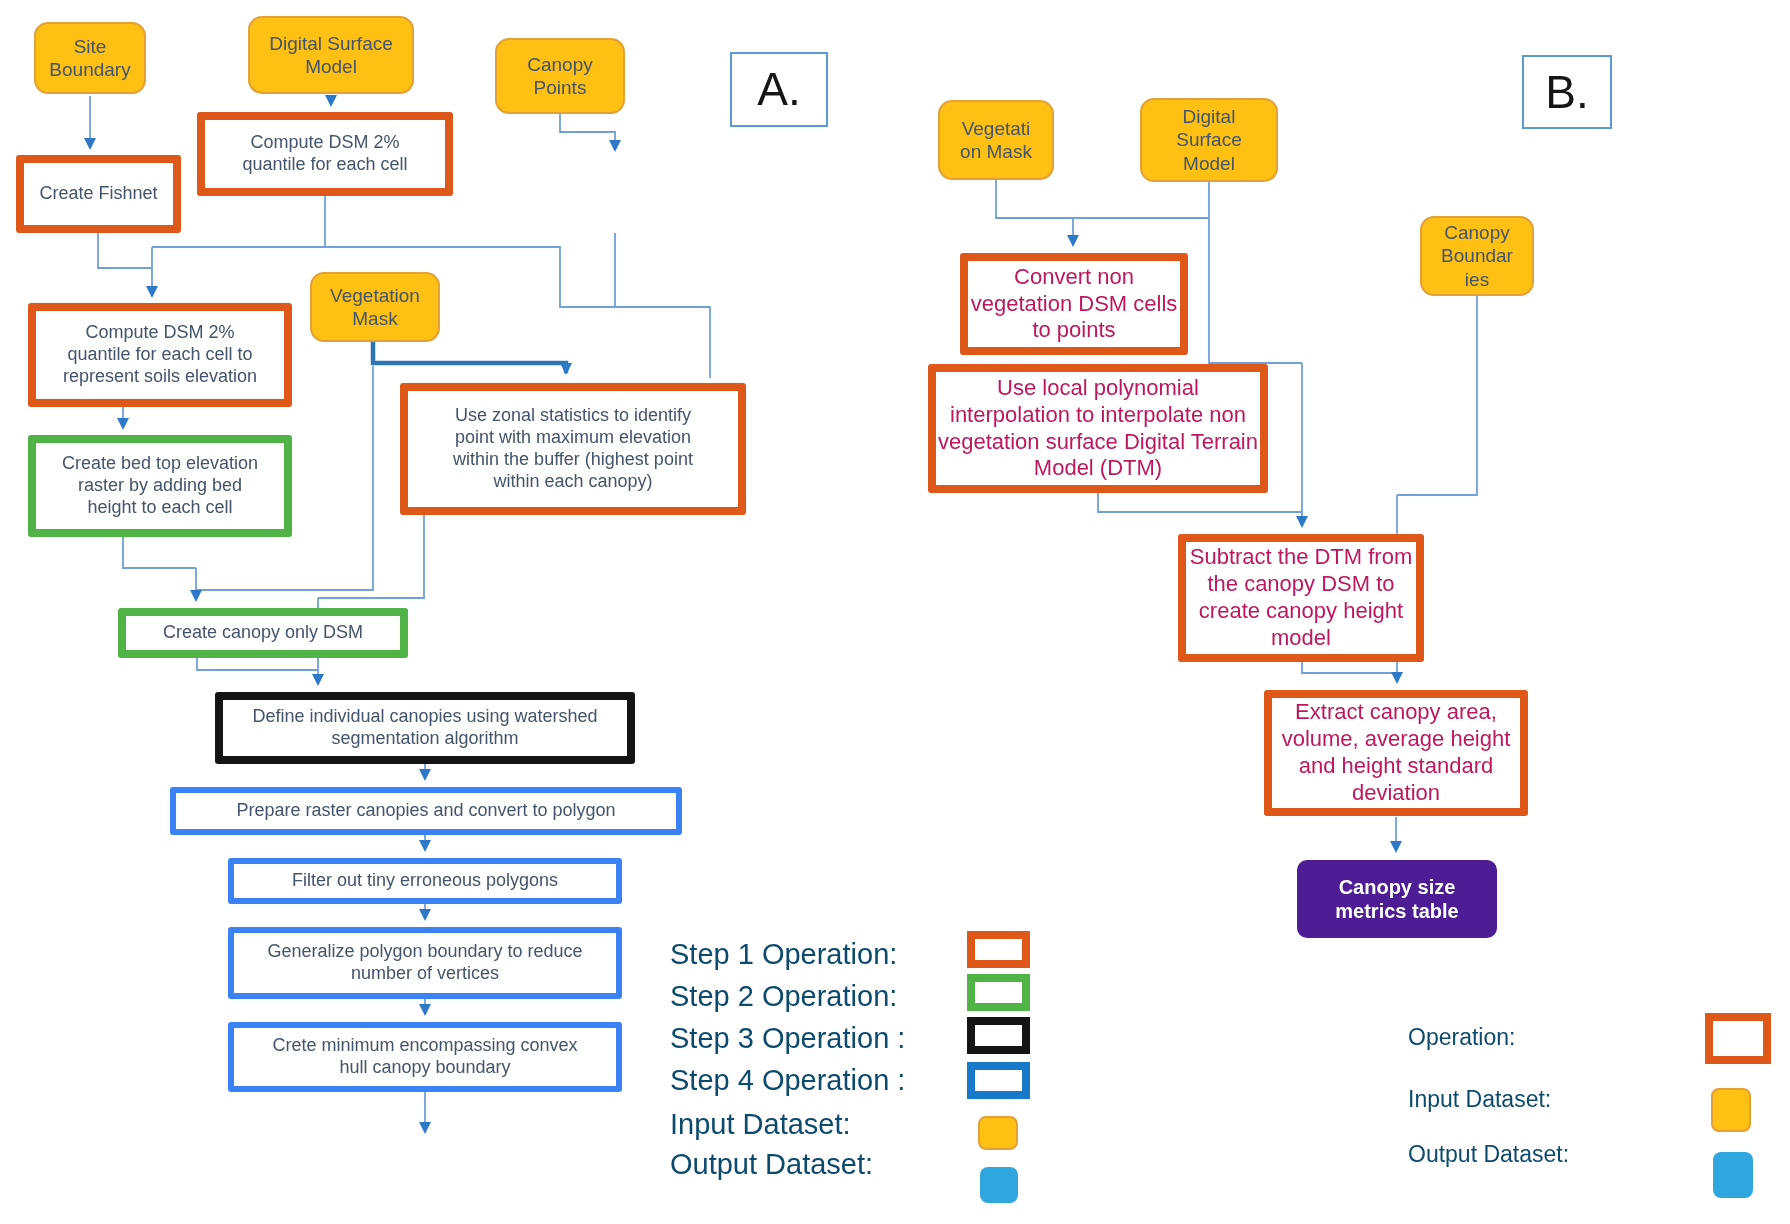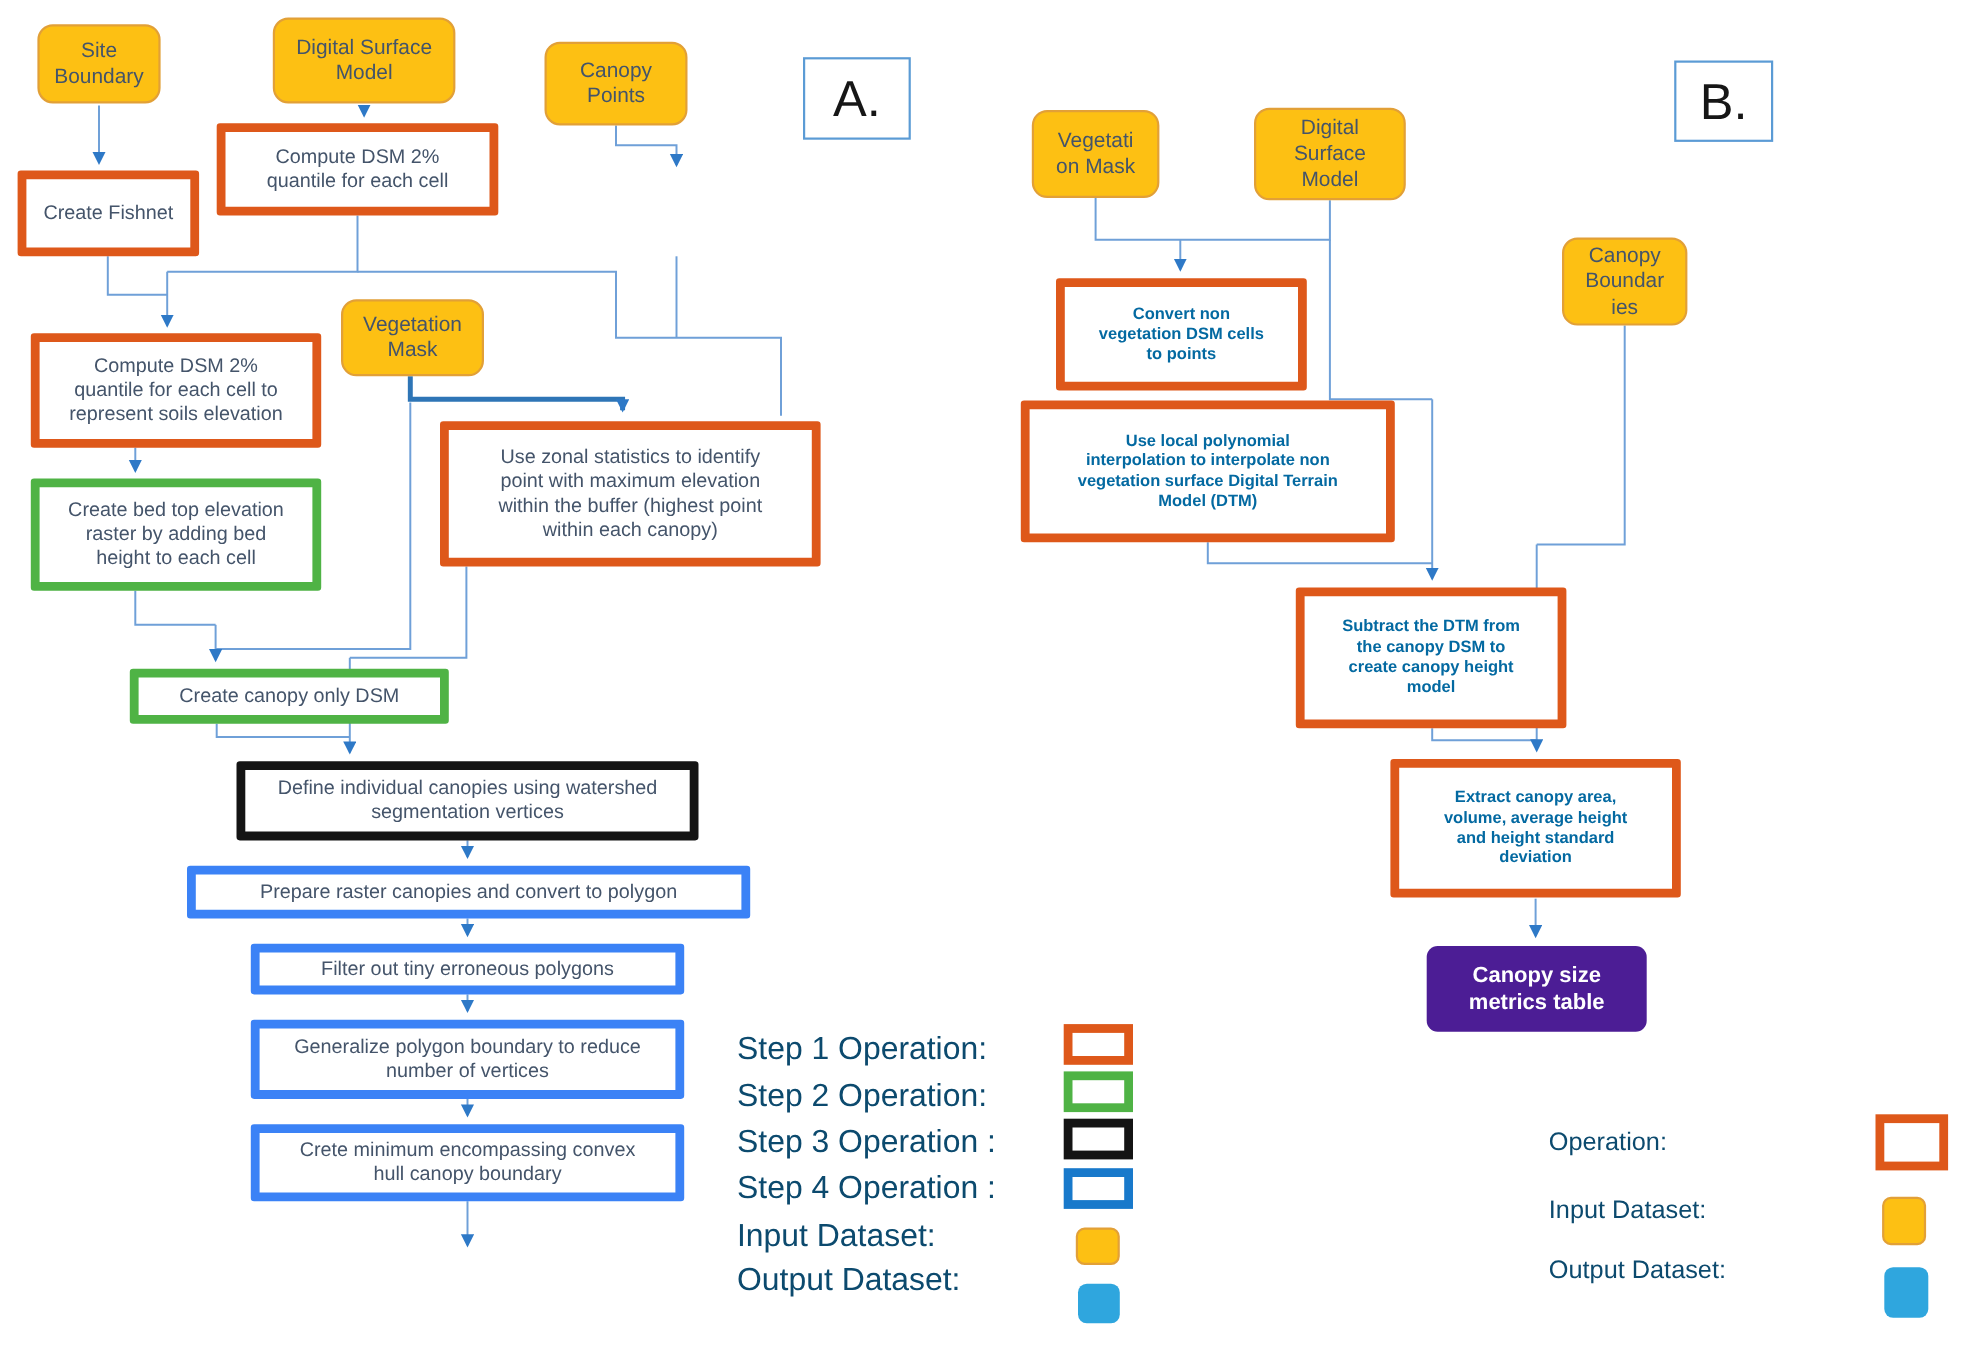--- a/index.html
+++ b/index.html
@@ -10,22 +10,22 @@
   #connector-layer{position:absolute;left:0;top:0;z-index:1;}
   .node{
     position:absolute;box-sizing:border-box;z-index:2;
     display:flex;align-items:center;justify-content:center;
     text-align:center;white-space:pre-line;line-height:1.22;
   }
   .op{background:#ffffff;color:#44546A;font-size:18px;border-radius:3px;}
   .op-orange{border:8px solid #DE581A;}
   .op-green{border:8px solid #4FB345;}
   .op-black{border:8px solid #141414;}
-  .op-blue{border:8px solid #3b82f6;}
-  .b-text{color:#0369a1;font-size:15px;font-weight:bold;}
+  .op-blue{border:6px solid #3b82f6;}
+  .b-text{color:#be185d;font-size:22px;}
   .input-node{
     background:#FDC013;border:2px solid #E2A037;border-radius:14px;
     color:#44546A;font-size:19px;
   }
   .output-node{
     background:#4c1d95;border:none;border-radius:10px;
     color:#ffffff;font-size:20px;font-weight:700;
   }
   .label-box{
     background:#ffffff;border:2px solid #5B9BD5;color:#161616;
@@ -115,21 +115,21 @@
 point with maximum elevation
 within the buffer (highest point
 within each canopy)</div>
 
   <div class="node op op-green" style="left:28px;top:435px;width:264px;height:102px">Create bed top elevation
 raster by adding bed
 height to each cell</div>
   <div class="node op op-green" style="left:118px;top:608px;width:290px;height:50px">Create canopy only DSM</div>
 
   <div class="node op op-black" style="left:215px;top:692px;width:420px;height:72px">Define individual canopies using watershed
-segmentation vertices</div>
+segmentation algorithm</div>
 
   <div class="node op op-blue" style="left:170px;top:787px;width:512px;height:48px">Prepare raster canopies and convert to polygon</div>
   <div class="node op op-blue" style="left:228px;top:858px;width:394px;height:46px">Filter out tiny erroneous polygons</div>
   <div class="node op op-blue" style="left:228px;top:927px;width:394px;height:72px">Generalize polygon boundary to reduce
 number of vertices</div>
   <div class="node op op-blue" style="left:228px;top:1022px;width:394px;height:70px">Crete minimum encompassing convex
 hull canopy boundary</div>
 
 
   <span class="legend-text" style="left:670px;top:938px">Step 1 Operation:</span>

